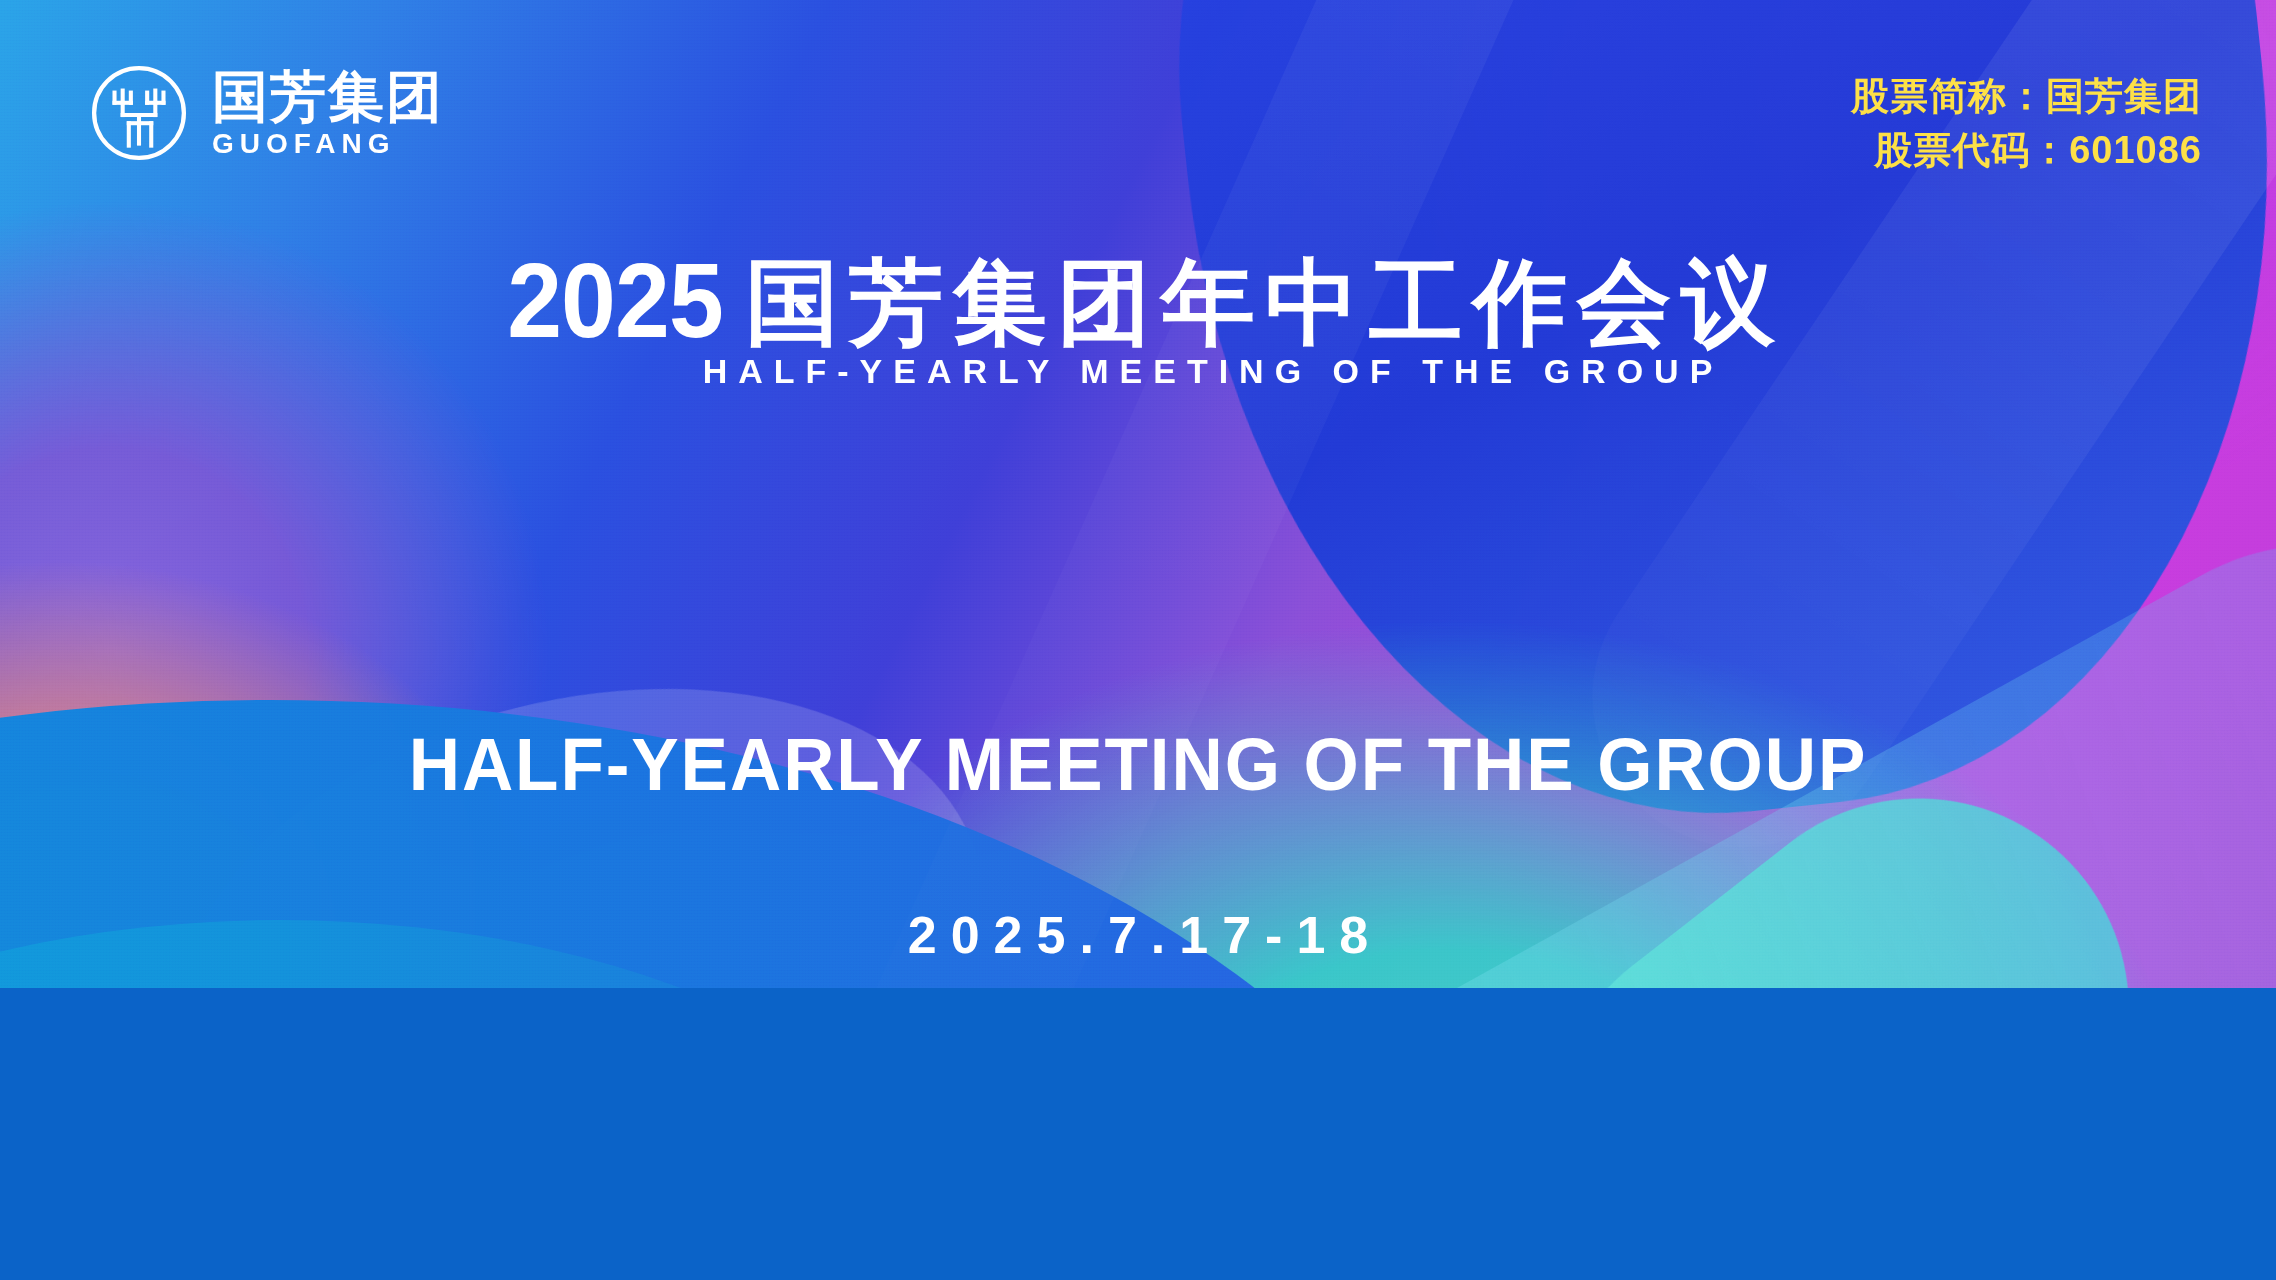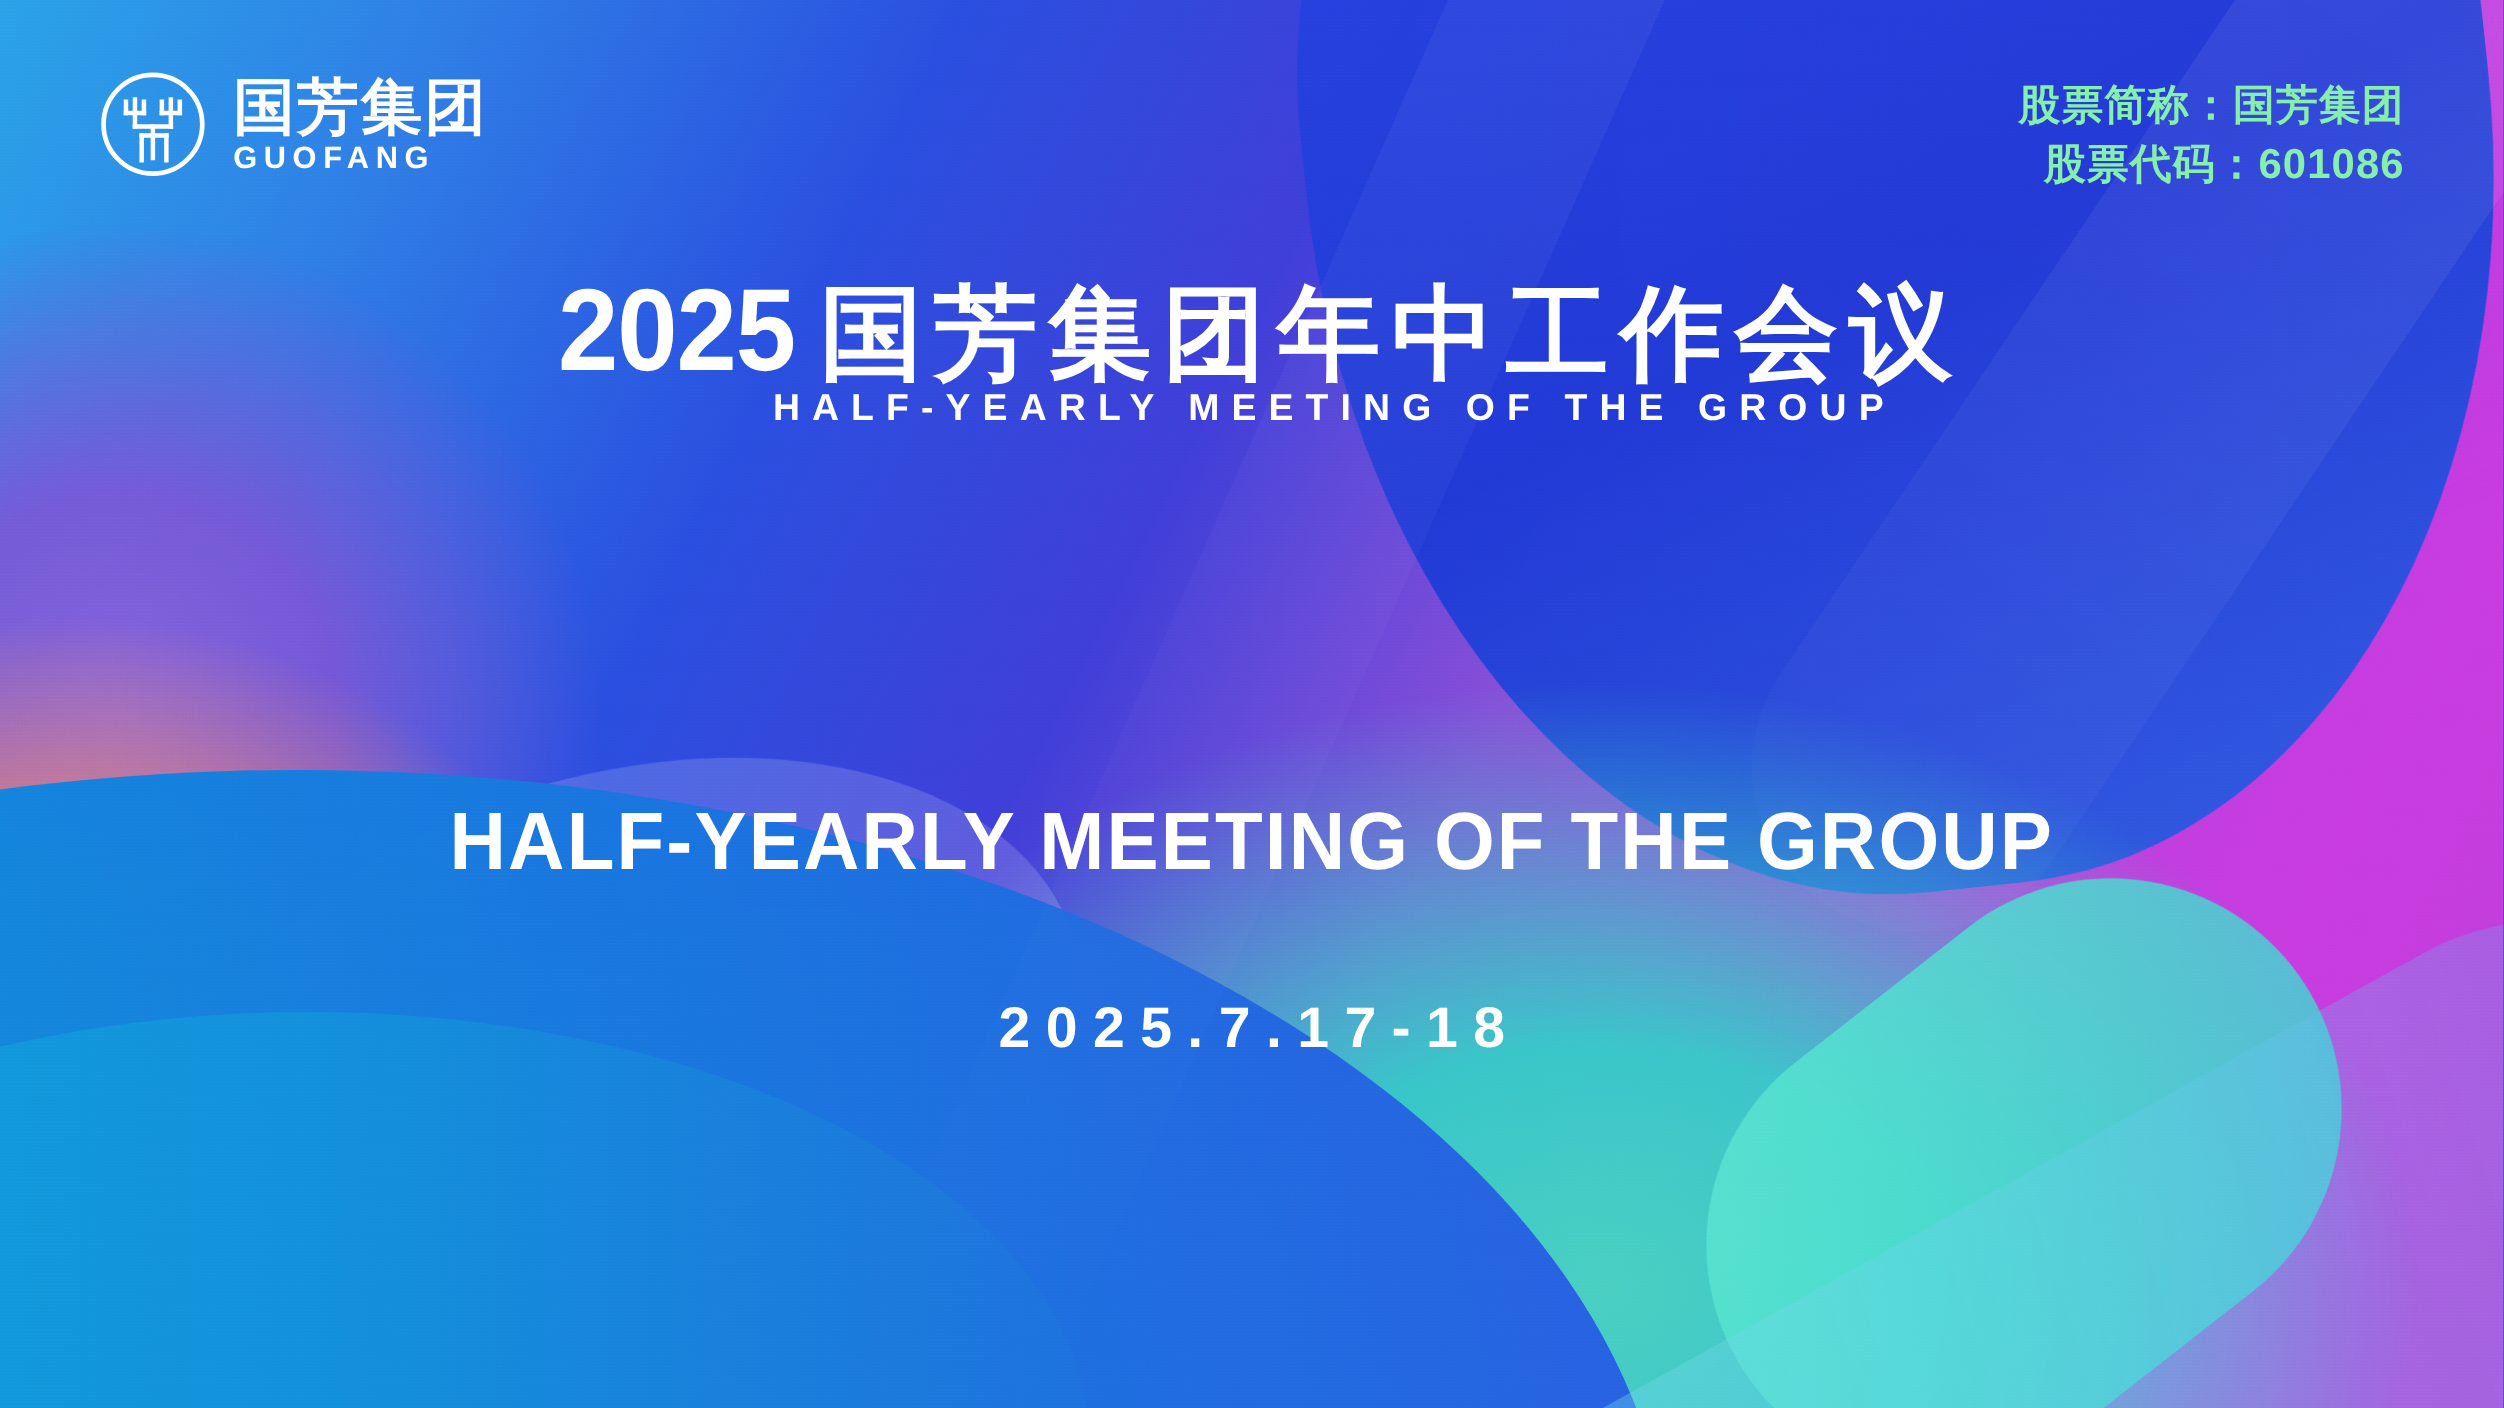--- a/index.html
+++ b/index.html
@@ -5,21 +5,21 @@
   * { margin:0; padding:0; box-sizing:border-box; }
   html, body {
     width:2276px; height:1280px;
     overflow:hidden;
     background:#0b63c8;
     font-family:"Liberation Sans", sans-serif;
   }
 
   #banner {
     position:relative;
-    width:2276px; height:1280px;
+    width:2276px; height:988px;
     overflow:hidden;
     isolation:isolate;
     padding-left:39px;
   }
 
   
   .bg-base {
     position:absolute; inset:0;
     background:
       linear-gradient(117deg,
@@ -199,23 +199,23 @@
     font-size:28px;
     font-weight:700;
     color:#ffffff;
     letter-spacing:6px;
     margin-top:5px;
   }
 
   
   .stock {
     position:absolute;
-    right:90px; top:70px;
+    right:74px; top:70px;
     text-align:right;
-    color:#86efac;
+    color:#fde047;
     font-size:38px;
     font-weight:700;
     line-height:1.42;
     letter-spacing:1px;
   }
   .stock div { white-space:nowrap; }
 
   
   .title-row {
     position:absolute;

